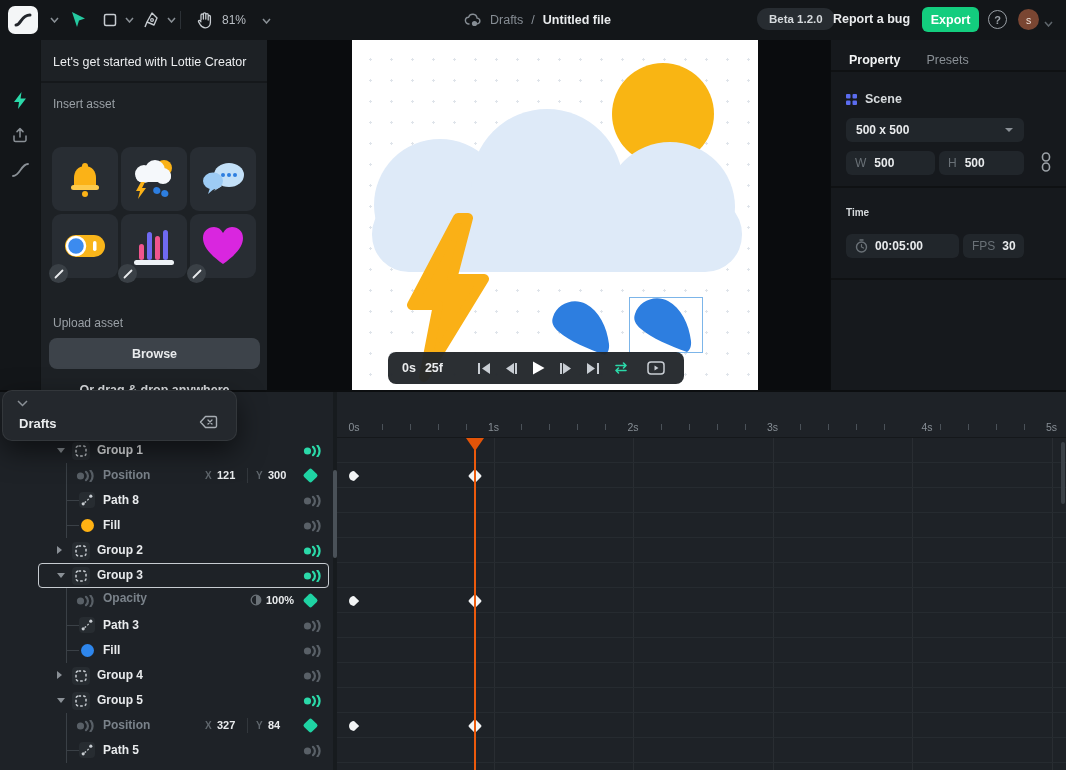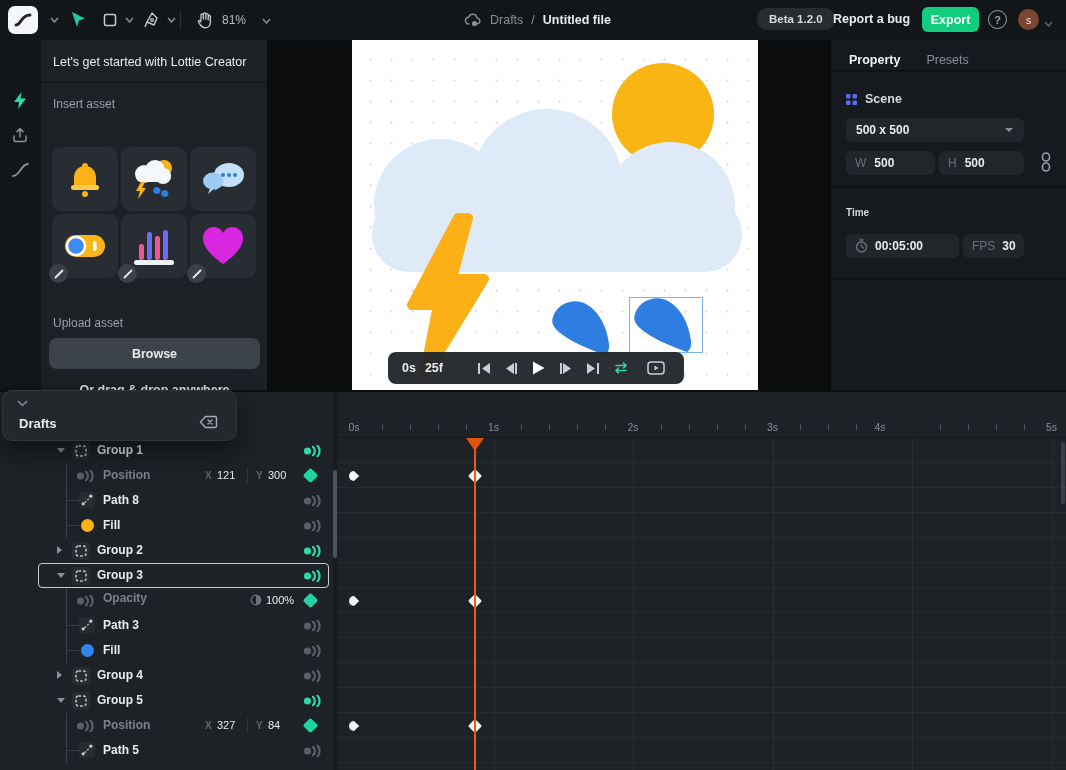--- a/index.html
+++ b/index.html
@@ -88,21 +88,21 @@
   .caret.down { border-left:4.5px solid transparent; border-right:4.5px solid transparent; border-top:5.5px solid #8a9096; }
   .caret.right { border-top:4.5px solid transparent; border-bottom:4.5px solid transparent; border-left:5.5px solid #8a9096; }
   .icon-tile { position:absolute; width:18px; height:18px; background:#272c31; border-radius:4px; display:flex; align-items:center; justify-content:center; }
   .fill-dot { position:absolute; left:81px; width:13px; height:13px; border-radius:50%; }
   .anim-ind { position:absolute; left:303px; top:7px; }
   .kdiamond-btn { position:absolute; left:305px; top:7px; width:11px; height:11px; background:#1fd3a3; transform:rotate(45deg); border-radius:2px; }
   .row-selected { position:absolute; left:38px; width:291px; height:25px; border:1px solid #c7ccd1; border-radius:4px; }
   .vline { position:absolute; left:66px; width:1px; background:#3a4046; }
   .hstub { position:absolute; left:66px; width:13px; height:1px; background:#3a4046; }
   .xy-label { color:#5f666c; font-size:10px; font-weight:bold; }
-  .xy-value { color:#e9ebed; font-size:11px; font-weight:normal; }
+  .xy-value { color:#e9ebed; font-size:11px; font-weight:bold; }
   .xy-sep { position:absolute; left:247px; top:5px; width:1px; height:15px; background:#32373c; }
 
   
   #delete-menu { position:absolute; left:2px; top:390px; width:235px; height:51px; background:#24282d; border:1px solid rgba(255,255,255,0.07); border-radius:10px; box-shadow:0 10px 28px rgba(0,0,0,0.55); z-index:20; }
   #delete-menu .menu-chev { position:absolute; left:14px; top:5px; }
   #delete-label { position:absolute; left:16px; top:25px; color:#e9ebed; font-size:13px; font-weight:bold; }
   #backspace-icon { position:absolute; right:18px; top:24px; }
 </style>
 </head>
 <body>
@@ -597,21 +597,21 @@
         <div class="vline" style="top: 346px; height: 25px;"></div>
       </div>
     <div id="tree-divider"></div>
     <div id="tree-scroll-thumb"></div>
     <div id="tl-area">
       <div id="ruler">
           <span class="ruler-label" style="left: 17px;">0s</span>
           <span class="ruler-label" style="left: 156.5px;">1s</span>
           <span class="ruler-label" style="left: 296px;">2s</span>
           <span class="ruler-label" style="left: 435.5px;">3s</span>
-          <span class="ruler-label" style="left: 543px;">4s</span>
+          <span class="ruler-label" style="left: 590px;">4s</span>
           <span class="ruler-label" style="left: 714.5px;">5s</span>
           <span class="ruler-tick" style="left: 44.9px;"></span>
           <span class="ruler-tick" style="left: 72.8px;"></span>
           <span class="ruler-tick" style="left: 100.7px;"></span>
           <span class="ruler-tick" style="left: 128.6px;"></span>
           <span class="ruler-tick" style="left: 184.4px;"></span>
           <span class="ruler-tick" style="left: 212.3px;"></span>
           <span class="ruler-tick" style="left: 240.2px;"></span>
           <span class="ruler-tick" style="left: 268.1px;"></span>
           <span class="ruler-tick" style="left: 323.9px;"></span>

